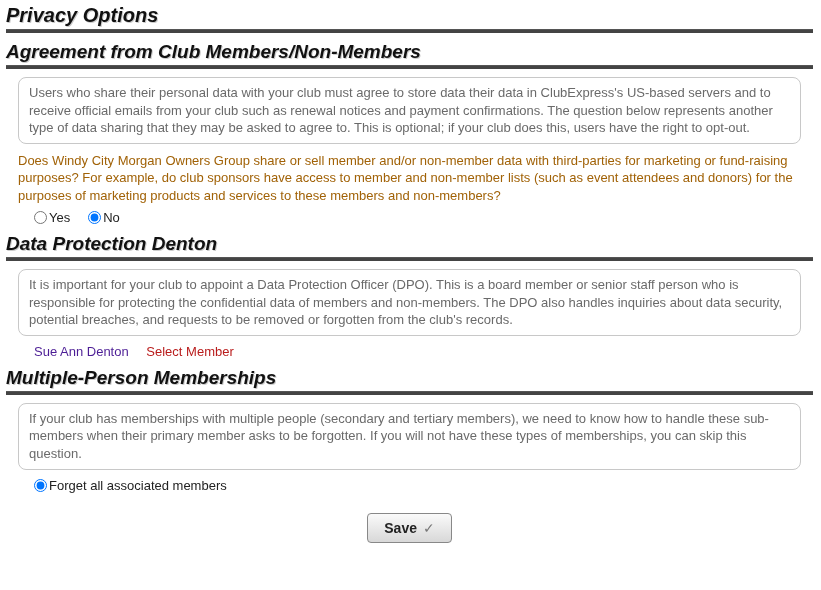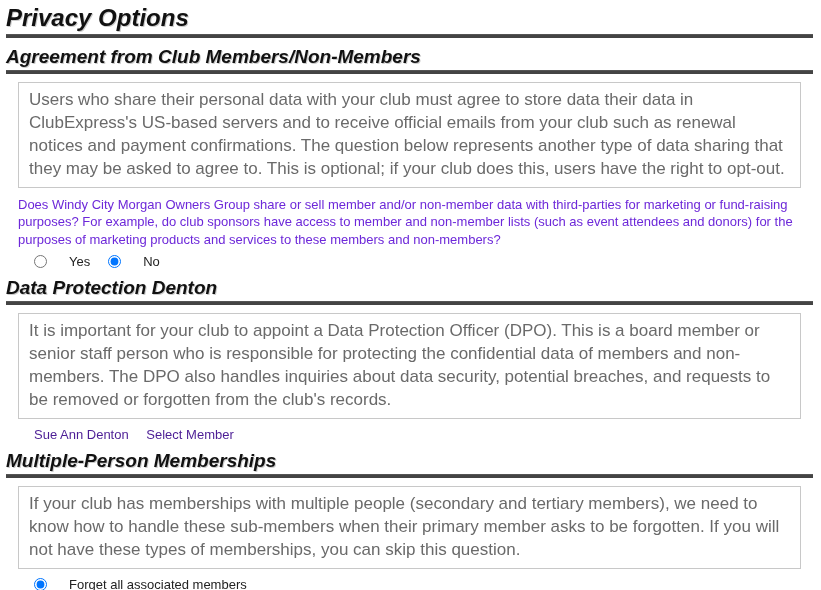--- a/index.html
+++ b/index.html
@@ -9,21 +9,21 @@
     color: #222;
     margin: 0;
     padding: 4px 8px 20px 6px;
     width: 821px;
     background: #fff;
   }
   h1.page-title {
     font-family: "Trebuchet MS", "Lucida Sans Unicode", Arial, sans-serif;
     font-style: italic;
     font-weight: bold;
-    font-size: 24px;
+    font-size: 20px;
     margin: 0 0 2px 0;
     color: #111;
     text-shadow: 1px 1px 0 #ccc;
   }
   .section-rule {
     border: none;
     border-top: 1px solid #555;
     border-bottom: 3px solid #444;
     height: 4px;
     margin: 2px 0 8px 0;
@@ -33,47 +33,47 @@
     font-family: "Trebuchet MS", "Lucida Sans Unicode", Arial, sans-serif;
     font-style: italic;
     font-weight: bold;
     font-size: 19px;
     margin: 2px 0 2px 0;
     color: #111;
     text-shadow: 1px 1px 0 #ccc;
   }
   .info-box {
     border: 1px solid #c8c8c8;
-    border-radius: 0;
+    border-radius: 8px;
     padding: 6px 10px;
     margin: 4px 12px 8px 12px;
     color: #6a6a6a;
-    font-size: 17px;
+    font-size: 13px;
     line-height: 1.35;
   }
   .body-text {
     margin: 4px 0 0 12px;
-    color: #6d28d9;
+    color: #a16207;
     font-size: 13px;
     line-height: 1.35;
   }
   .radio-row {
     margin: 6px 0 8px 28px;
     display: flex;
     align-items: center;
     gap: 6px;
     font-size: 13px;
   }
-  .radio-row label { margin-right: 12px; display:flex; align-items:center; gap:20px;}
+  .radio-row label { margin-right: 12px; display:flex; align-items:center; gap:0;}
   .dpo-row {
     margin: 8px 0 8px 28px;
     font-size: 13px;
   }
   .dpo-row .member-name { color:#4c1d95; margin-right: 14px; }
-  .dpo-row .select-link { color: #4c1d95; cursor: pointer; }
+  .dpo-row .select-link { color: #b91c1c; cursor: pointer; }
   .btn-row {
     display: flex;
     justify-content: center;
     gap: 18px;
     margin-top: 20px;
   }
   button.action {
     font-family: Arial, sans-serif;
     font-weight: bold;
     font-size: 14px;

